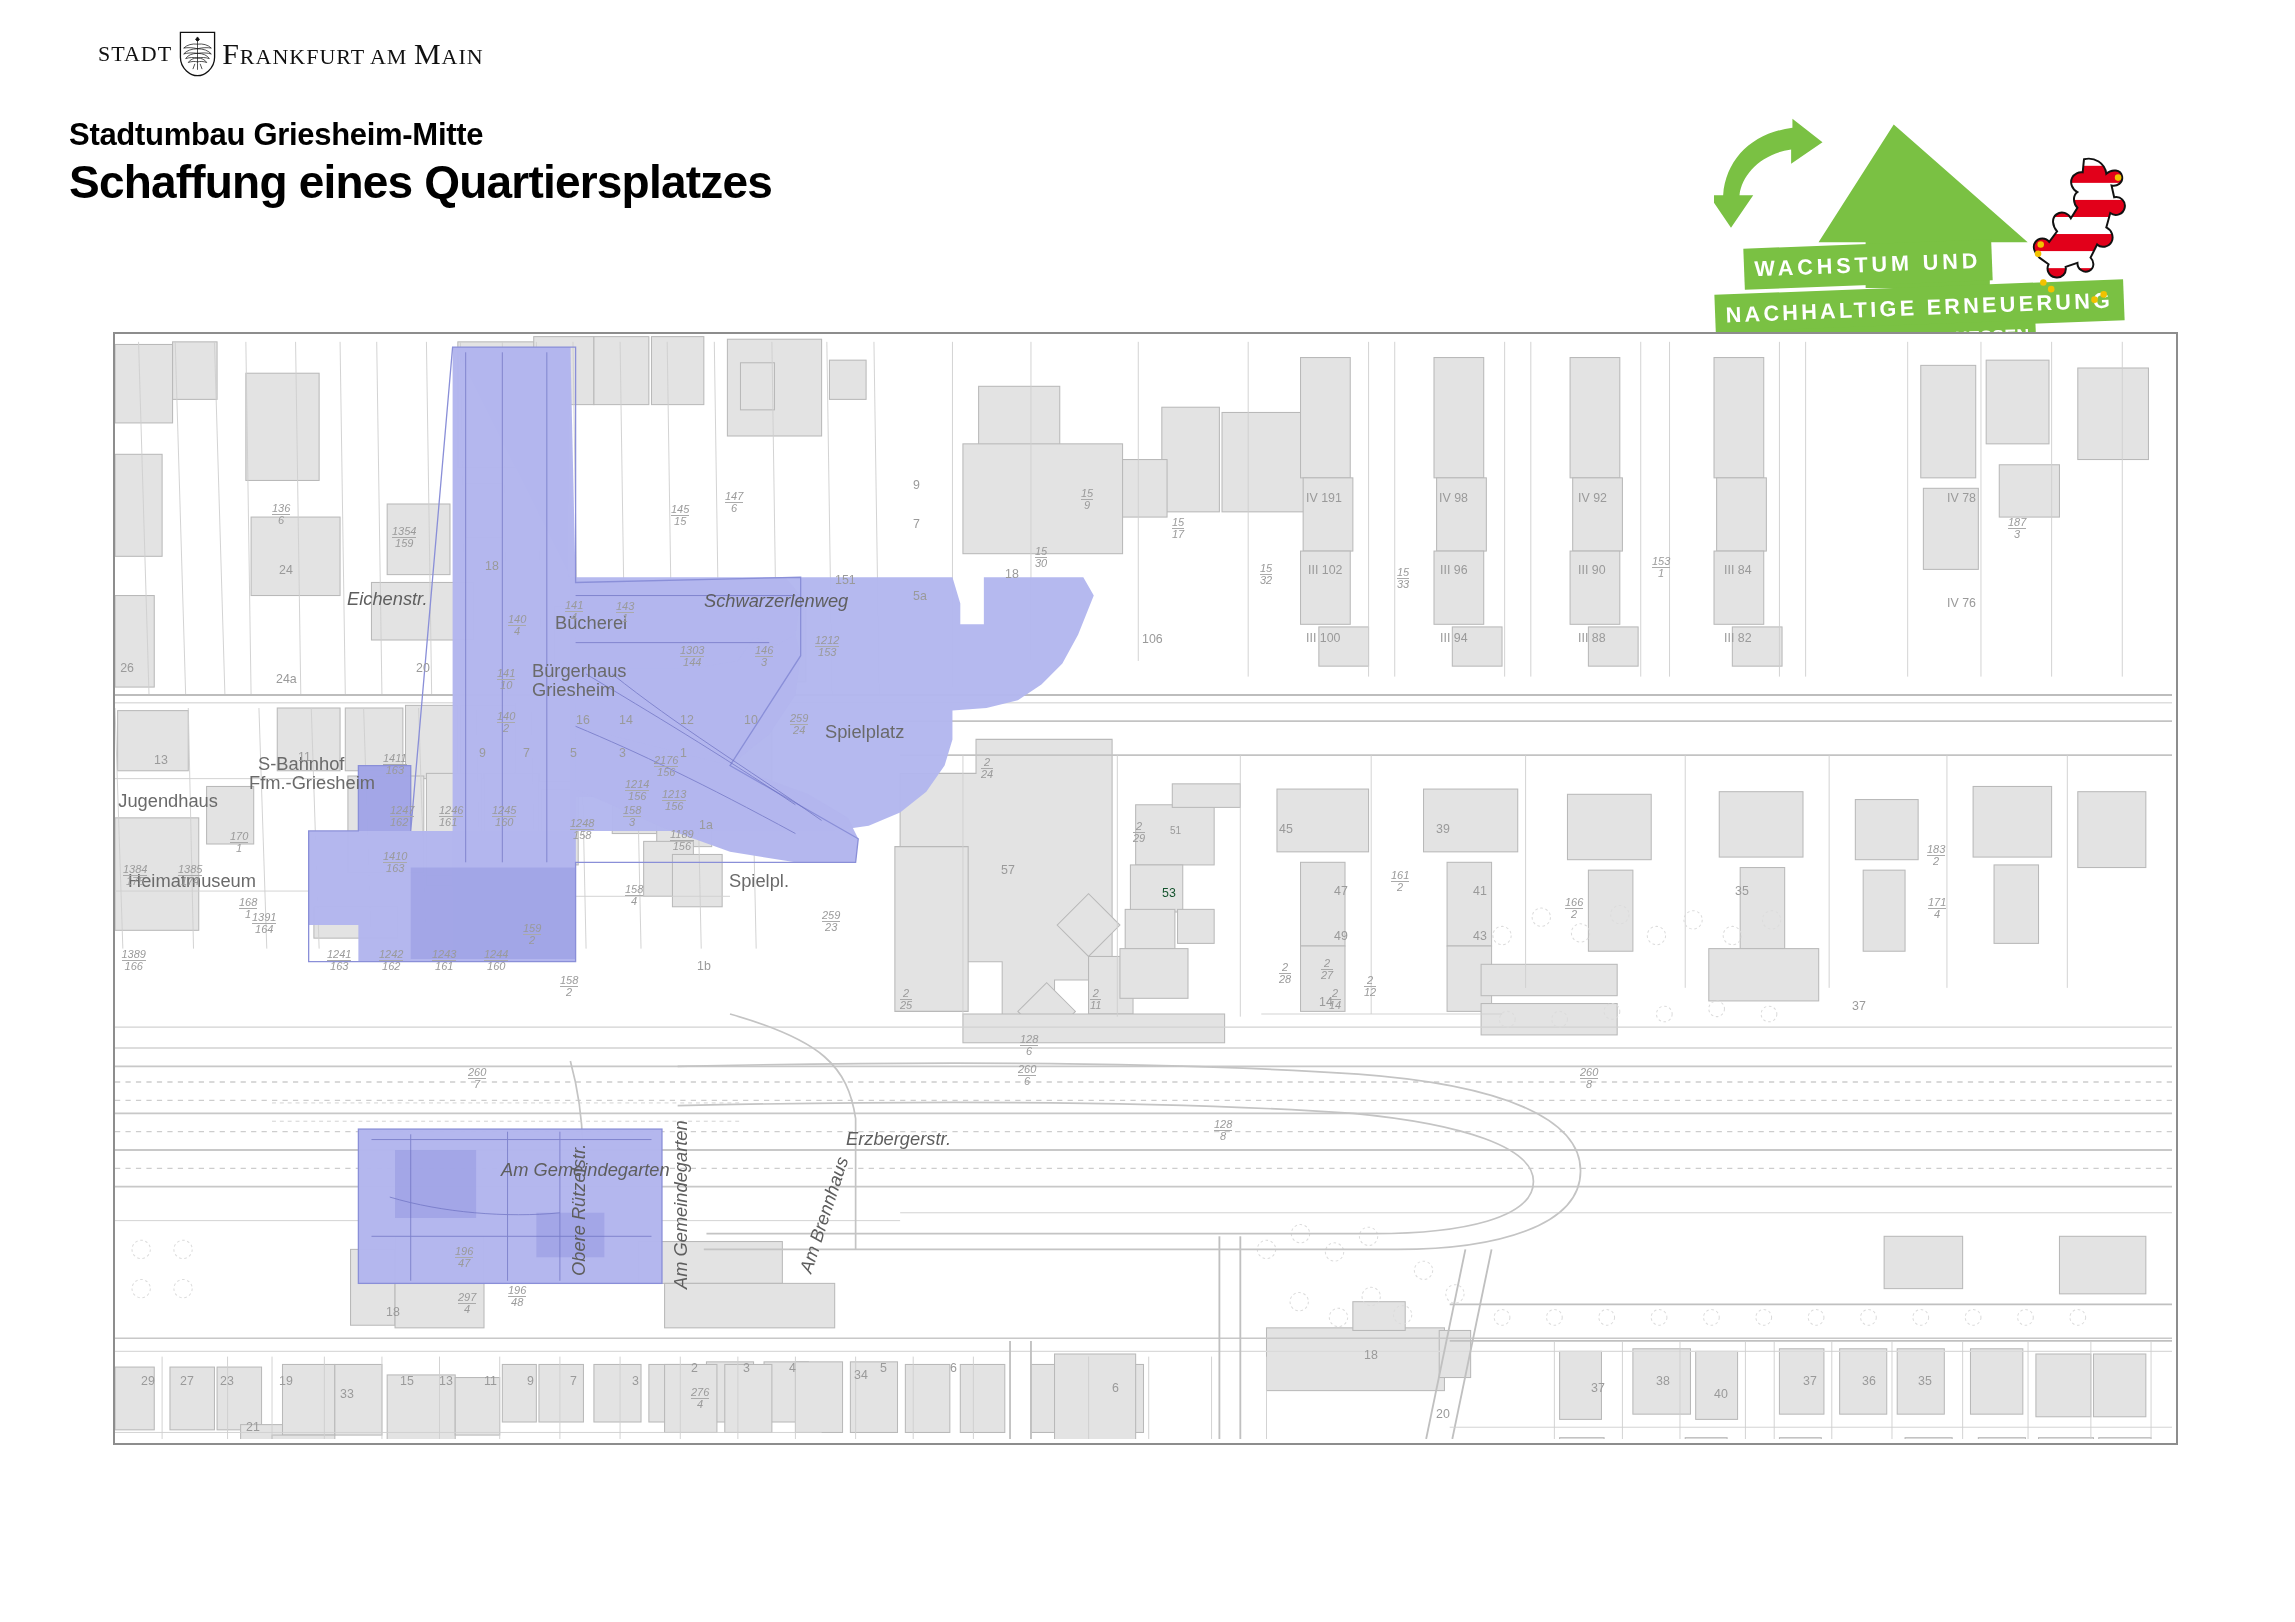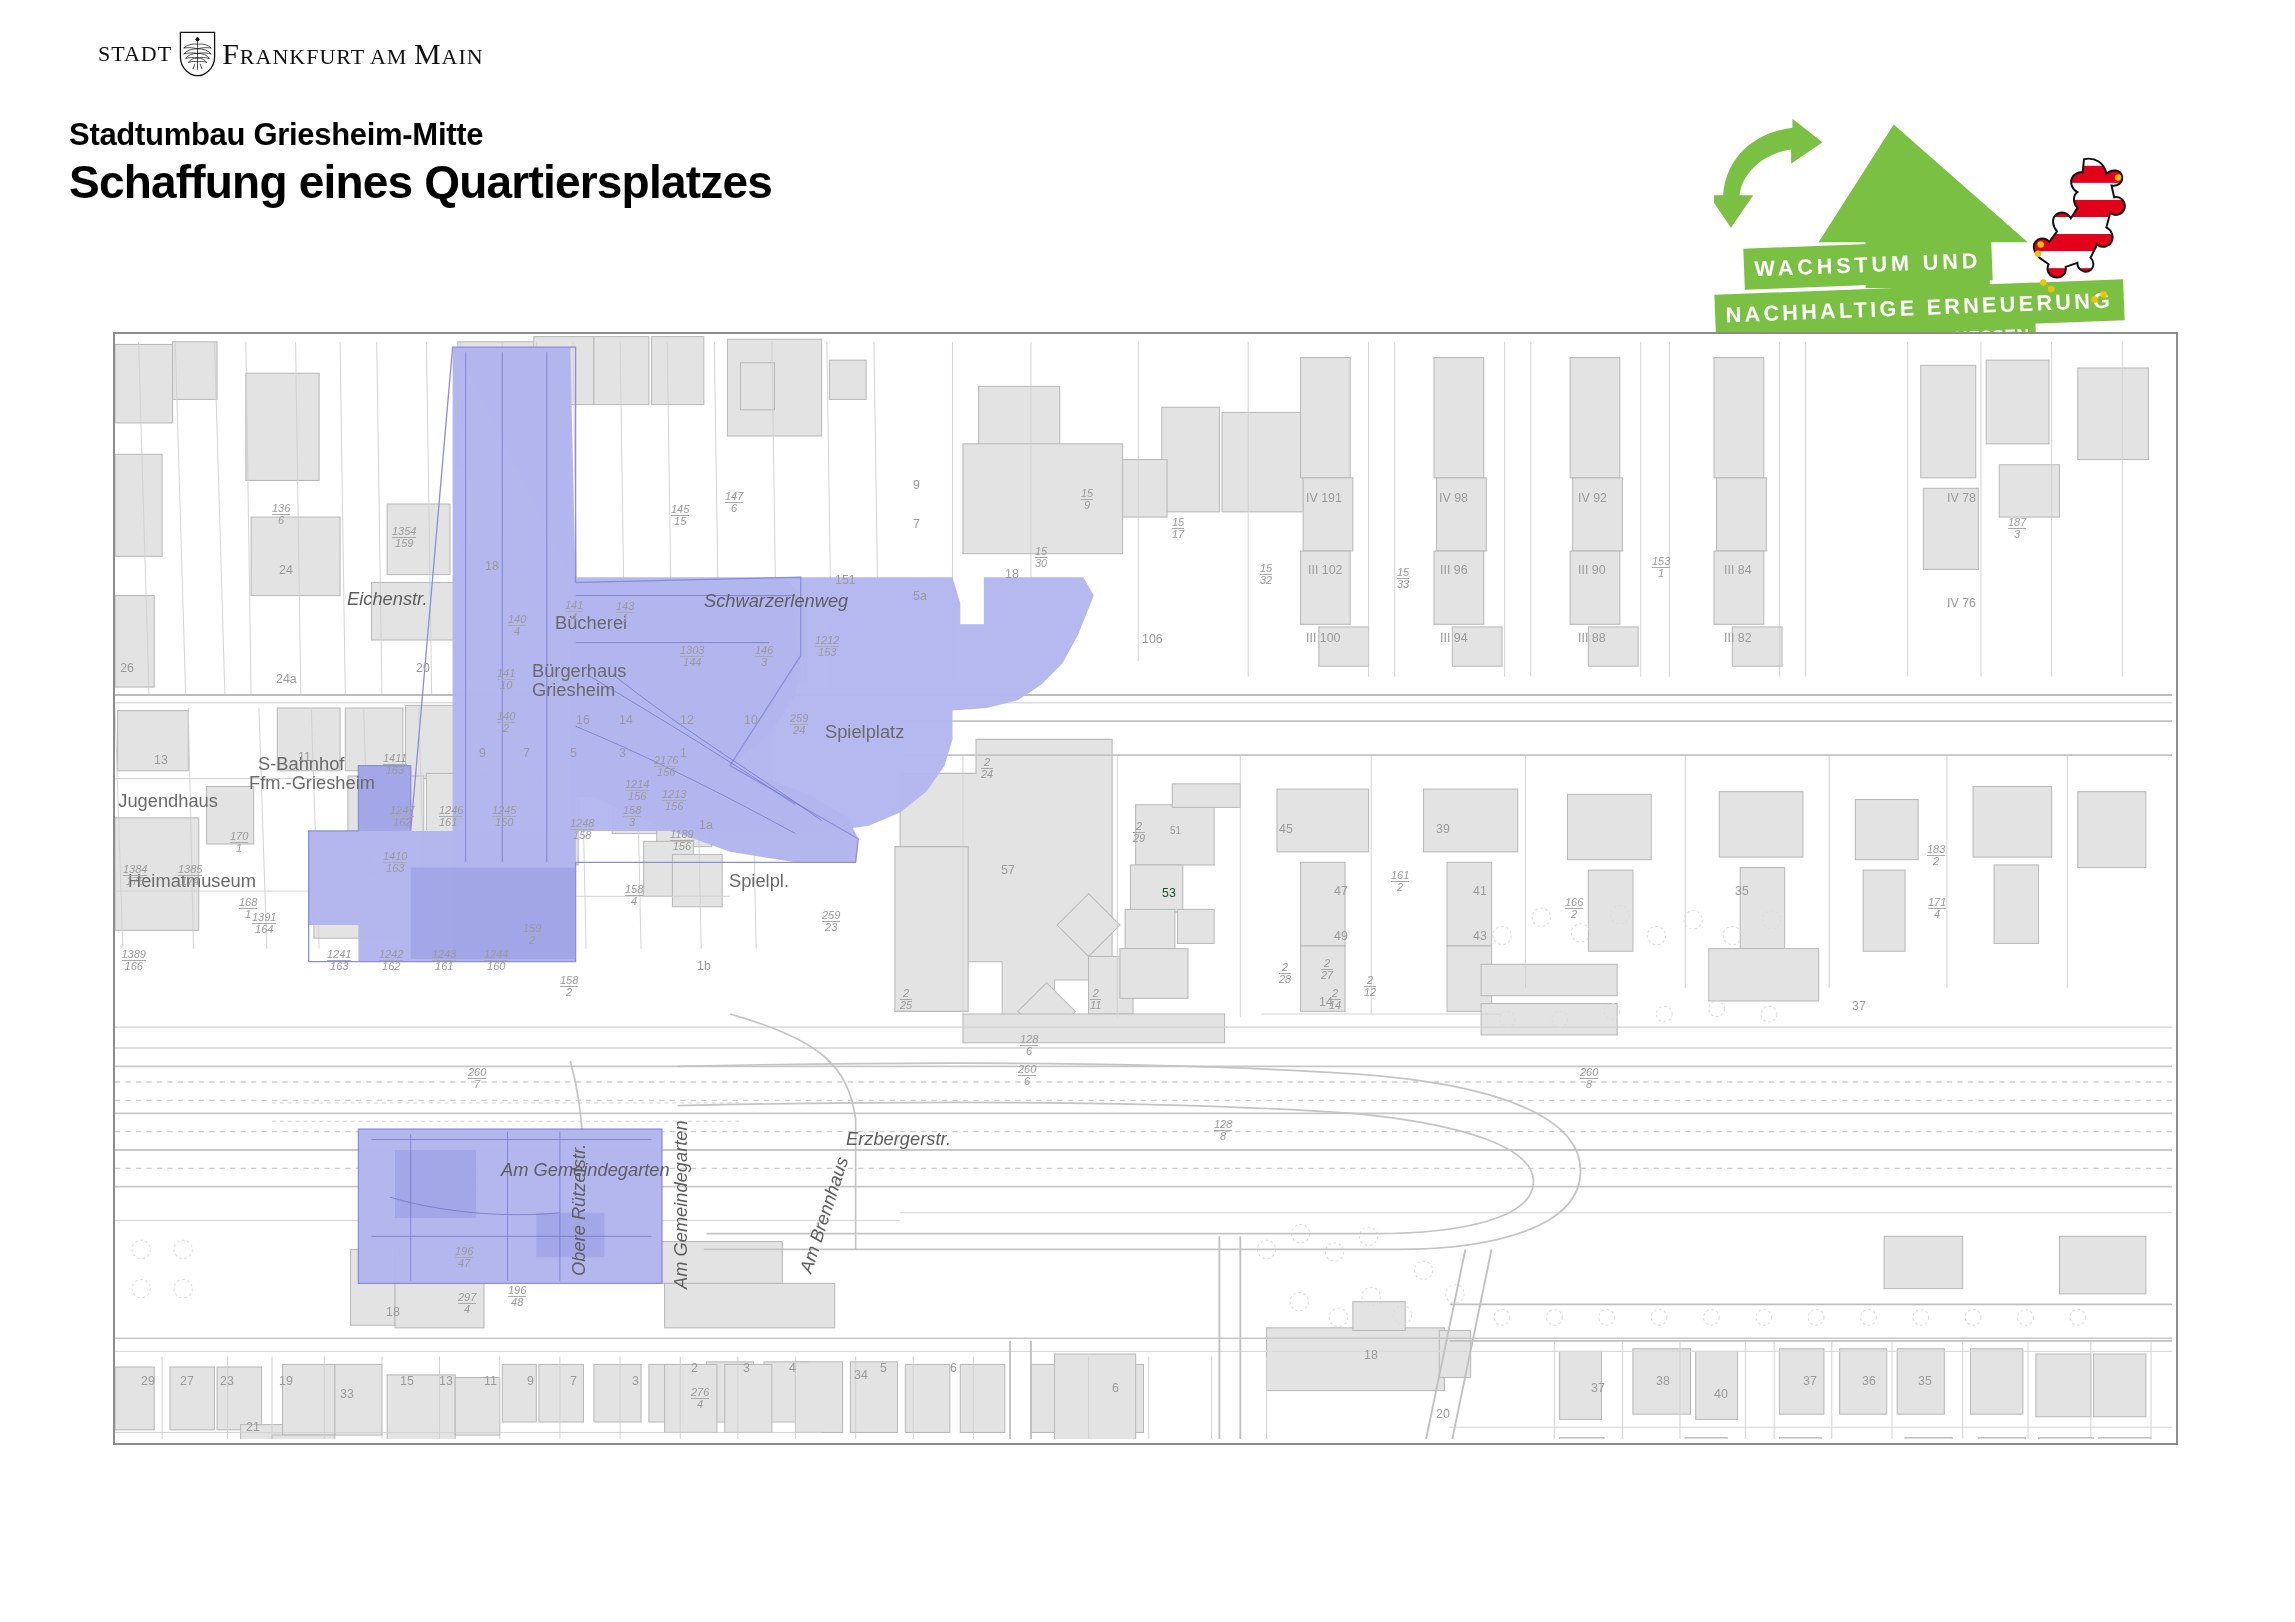--- a/index.html
+++ b/index.html
@@ -723,21 +723,21 @@
         <span style="display:block">162</span>
       </div>
       <div class="maplabel" style="left: 317px; top: 615px; color: rgb(154, 154, 154); font-style: italic; font-size: 11px; line-height: 1; text-align: center;">
         <span style="border-bottom:0.7px solid #aaa;display:block">1243</span>
         <span style="display:block">161</span>
       </div>
       <div class="maplabel" style="left: 369px; top: 615px; color: rgb(154, 154, 154); font-style: italic; font-size: 11px; line-height: 1; text-align: center;">
         <span style="border-bottom:0.7px solid #aaa;display:block">1244</span>
         <span style="display:block">160</span>
       </div>
-      <div class="maplabel" style="left: 275px; top: 471px; color: rgb(154, 154, 154); font-style: italic; font-size: 11px; line-height: 1; text-align: center;">
+      <div class="maplabel" style="left: 275px; top: 471px; color: rgb(154, 154, 154); font-style: italic; font-size: 11px; line-height: 1; ">
         <span style="border-bottom:0.7px solid #aaa;display:block">1247</span>
         <span style="display:block">162</span>
       </div>
       <div class="maplabel" style="left: 324px; top: 471px; color: rgb(154, 154, 154); font-style: italic; font-size: 11px; line-height: 1; ">
         <span style="border-bottom:0.7px solid #aaa;display:block">1246</span>
         <span style="display:block">161</span>
       </div>
       <div class="maplabel" style="left: 377px; top: 471px; color: rgb(154, 154, 154); font-style: italic; font-size: 11px; line-height: 1; text-align: center;">
         <span style="border-bottom:0.7px solid #aaa;display:block">1245</span>
         <span style="display:block">160</span>

